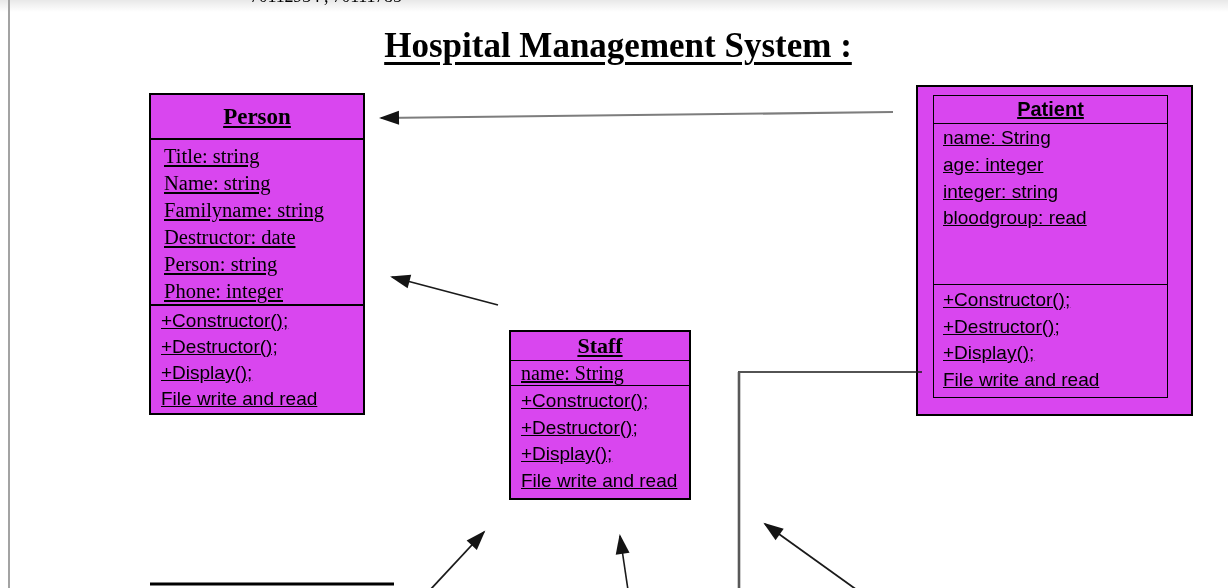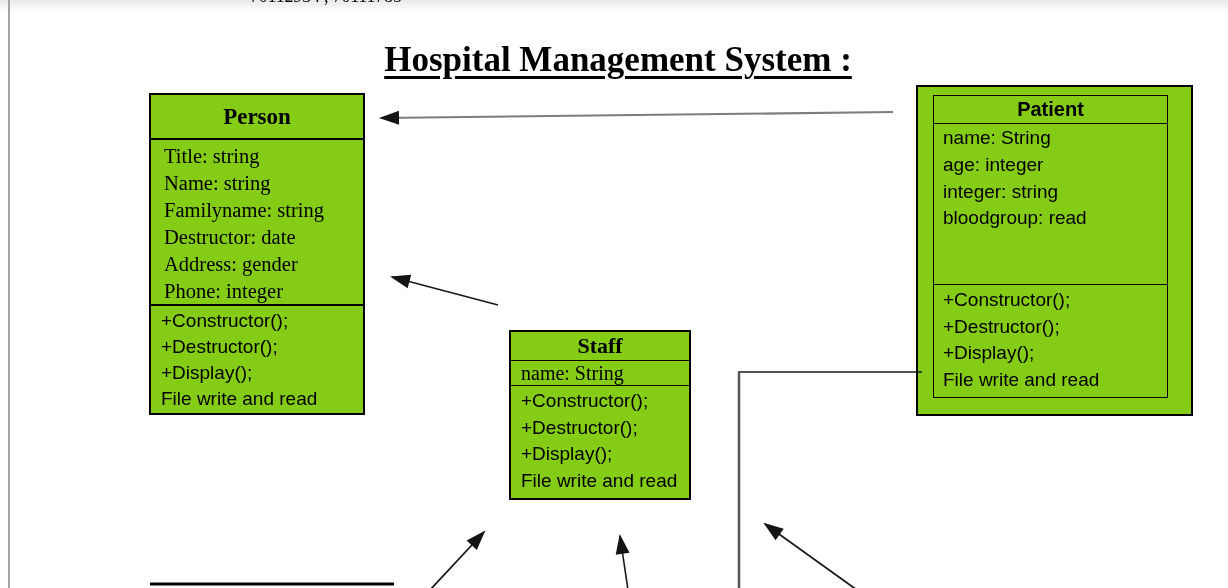--- a/index.html
+++ b/index.html
@@ -16,26 +16,26 @@
     position:absolute;left:8px;top:0;width:2px;height:588px;background:#a3a3a3;
   }
   .clipped-top{
     position:absolute;left:250px;top:0;width:230px;height:5px;overflow:hidden;
   }
   .clipped-top span{
     display:block;margin-top:-14px;
     font-family:"Liberation Serif",serif;font-size:18px;letter-spacing:-0.2px;
   }
   .title{
-    position:absolute;left:8px;top:40px;width:1220px;margin:0;
+    position:absolute;left:8px;top:26px;width:1220px;margin:0;
     text-align:center;font-family:"Liberation Serif",serif;
     font-weight:bold;font-size:35px;
     text-decoration:underline;text-decoration-thickness:3px;text-underline-offset:5px;
   }
-  .uml-box{position:absolute;box-sizing:border-box;border:2px solid #000;background:#84cc16;}
+  .uml-box{position:absolute;box-sizing:border-box;border:2px solid #000;background:#d946ef;text-decoration:underline;}
   .uml-header{
     box-sizing:border-box;display:flex;align-items:center;justify-content:center;
     font-weight:bold;border-bottom:2px solid #000;
   }
   .serif{font-family:"Liberation Serif",serif;}
   .sans{font-family:"Liberation Sans",sans-serif;}
   .section{box-sizing:border-box;overflow:hidden;}
 
   
   .person{left:149px;top:93px;width:216px;height:322px;}
@@ -73,21 +73,21 @@
 
 <h1 class="title">Hospital Management System :</h1>
 
 <div class="uml-box person">
   <div class="uml-header">Person</div>
   <div class="section attrs serif">
       <div>Title: string</div>
       <div>Name: string</div>
       <div>Familyname: string</div>
       <div>Destructor: date</div>
-      <div>Address: gender</div>
+      <div>Person: string</div>
       <div>Phone: integer</div>
     </div>
   <div class="section methods sans">
       <div>+Constructor();</div>
       <div>+Destructor();</div>
       <div>+Display();</div>
       <div>File write and read</div>
     </div>
 </div>
 

